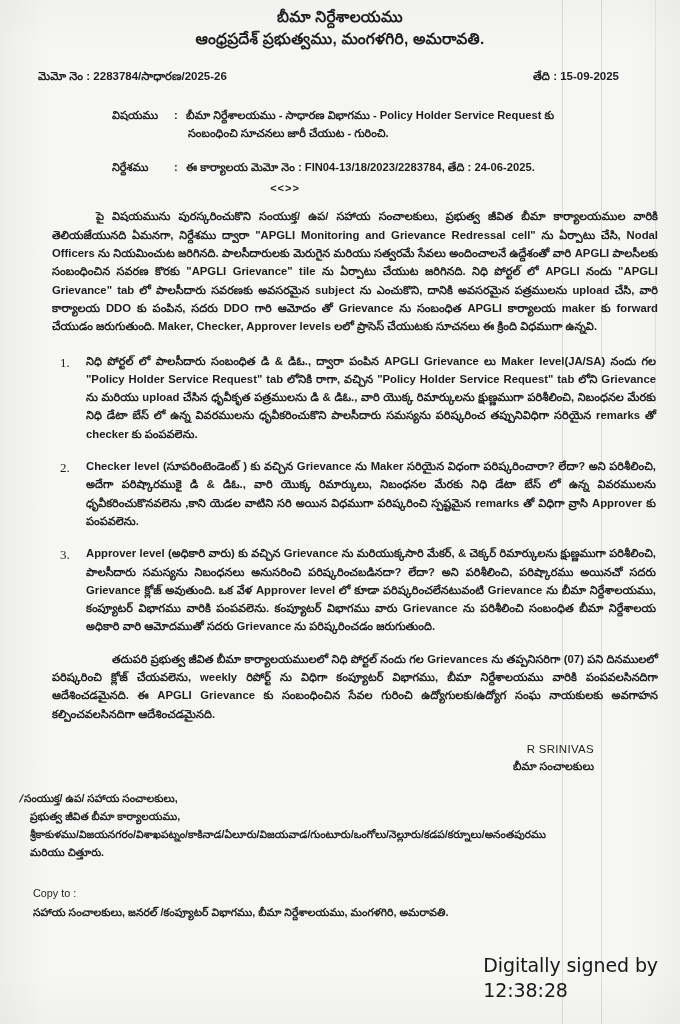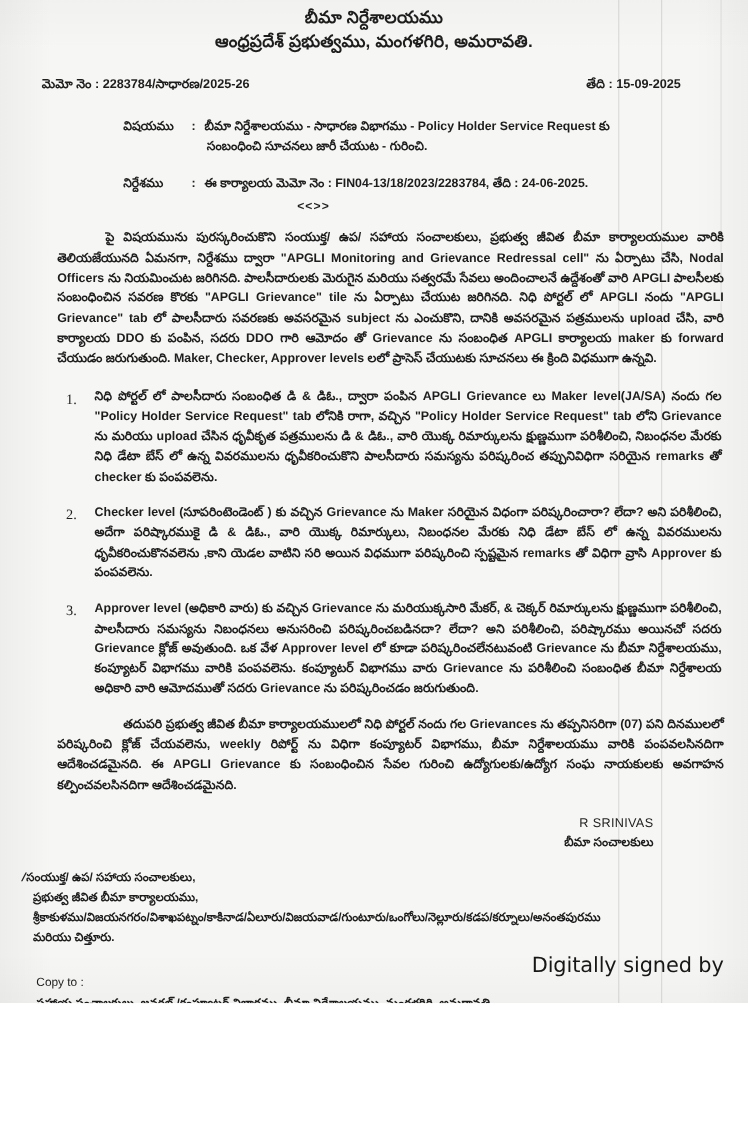--- a/index.html
+++ b/index.html
@@ -7,21 +7,21 @@
     padding: 0;
     background: #ffffff;
   }
   body {
     font-family: "Liberation Sans", "DejaVu Sans", sans-serif;
   }
 
   .page {
     position: relative;
     width: 680px;
-    height: 912px;
+    height: 1024px;
     background: #f6f6f4;
     overflow: hidden;
     color: #1d1d1d;
     box-sizing: border-box;
   }
 
   
   .paper-tone {
     position: absolute;
     inset: 0;
@@ -314,15 +314,16 @@
 
     <div class="copy-block">
       <div class="copy-label">Copy to :</div>
       <div class="copy-value">సహాయ సంచాలకులు, జనరల్ /కంప్యూటర్ విభాగము, బీమా  నిర్దేశాలయము, మంగళగిరి, అమరావతి.</div>
     </div>
 
   </div>
 
   <div class="digi-sign">
     <div>Digitally signed by</div>
+    <div>12:38:28</div>
   </div>
 
 </div>
 
 </body></html>

